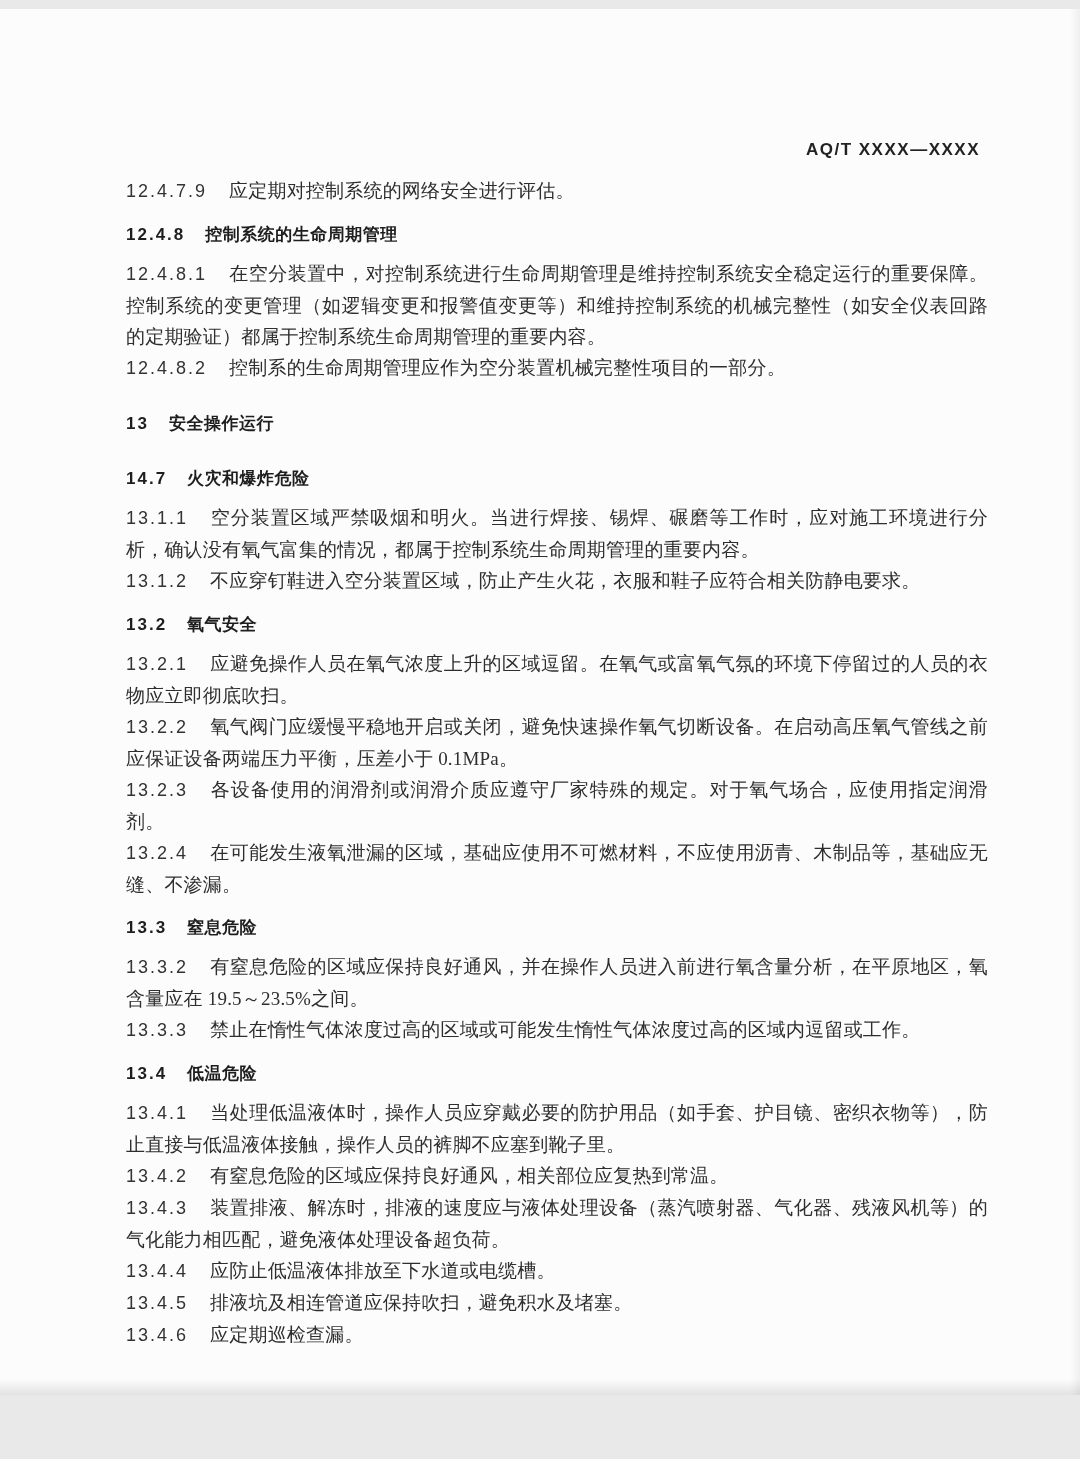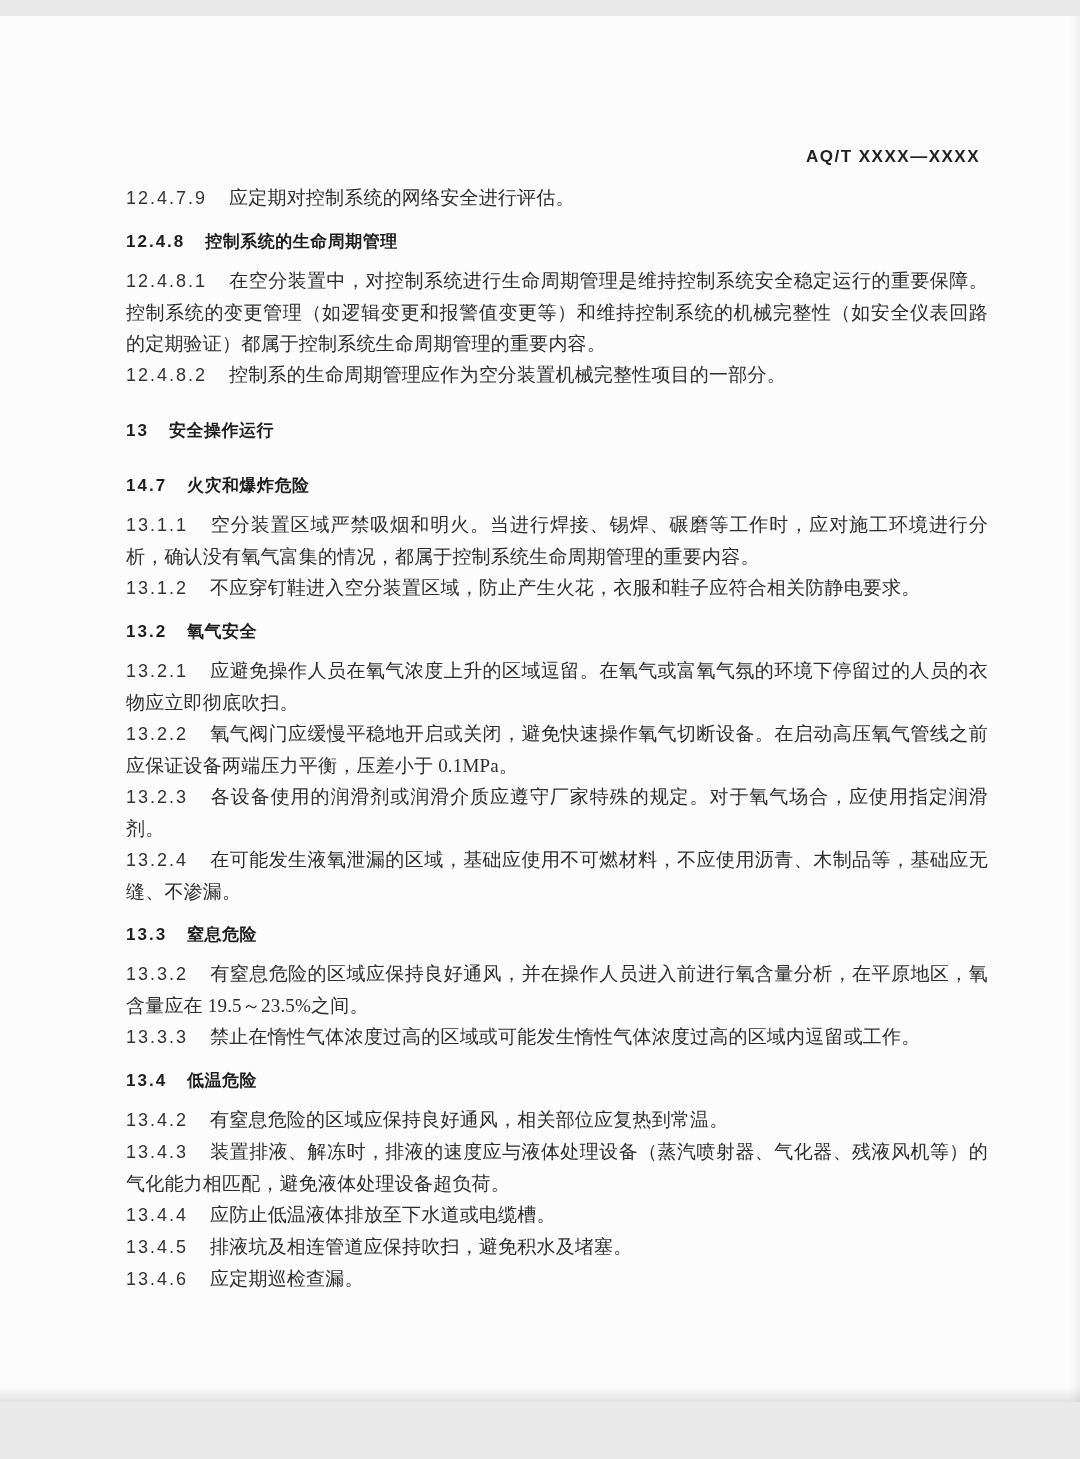--- a/index.html
+++ b/index.html
@@ -4,21 +4,21 @@
 <style>
   html, body {
     margin: 0;
     padding: 0;
     background: #e9e9e9;
   }
   .page {
     position: relative;
     width: 1080px;
     height: 1386px;
-    margin: 16px auto;
+    margin: 9px auto;
     background: #fcfcfc;
     color: #2b2b2b;
     overflow: hidden;
     font-family: "Liberation Serif", "DejaVu Serif", serif;
   }
   
   .page::after {
     content: "";
     position: absolute;
     left: 0; right: 0; bottom: 0;
@@ -117,20 +117,21 @@
       <p class="clause"><span class="num">13.1.2</span><span class="txt">不应穿钉鞋进入空分装置区域，防止产生火花，衣服和鞋子应符合相关防静电要求。</span></p>
       <p class="subheading"><span class="num">13.2</span><span class="txt">氧气安全</span></p>
       <p class="clause"><span class="num">13.2.1</span><span class="txt">应避免操作人员在氧气浓度上升的区域逗留。在氧气或富氧气氛的环境下停留过的人员的衣物应立即彻底吹扫。</span></p>
       <p class="clause"><span class="num">13.2.2</span><span class="txt">氧气阀门应缓慢平稳地开启或关闭，避免快速操作氧气切断设备。在启动高压氧气管线之前应保证设备两端压力平衡，压差小于 0.1MPa。</span></p>
       <p class="clause"><span class="num">13.2.3</span><span class="txt">各设备使用的润滑剂或润滑介质应遵守厂家特殊的规定。对于氧气场合，应使用指定润滑剂。</span></p>
       <p class="clause"><span class="num">13.2.4</span><span class="txt">在可能发生液氧泄漏的区域，基础应使用不可燃材料，不应使用沥青、木制品等，基础应无缝、不渗漏。</span></p>
       <p class="subheading"><span class="num">13.3</span><span class="txt">窒息危险</span></p>
       <p class="clause"><span class="num">13.3.2</span><span class="txt">有窒息危险的区域应保持良好通风，并在操作人员进入前进行氧含量分析，在平原地区，氧含量应在 19.5～23.5%之间。</span></p>
       <p class="clause"><span class="num">13.3.3</span><span class="txt">禁止在惰性气体浓度过高的区域或可能发生惰性气体浓度过高的区域内逗留或工作。</span></p>
       <p class="subheading"><span class="num">13.4</span><span class="txt">低温危险</span></p>
+      <p class="clause"><span class="num">13.4.1</span><span class="txt">当处理低温液体时，操作人员应穿戴必要的防护用品（如手套、护目镜、密织衣物等），防止直接与低温液体接触，操作人员的裤脚不应塞到靴子里。</span></p>
       <p class="clause"><span class="num">13.4.2</span><span class="txt">有窒息危险的区域应保持良好通风，相关部位应复热到常温。</span></p>
       <p class="clause"><span class="num">13.4.3</span><span class="txt">装置排液、解冻时，排液的速度应与液体处理设备（蒸汽喷射器、气化器、残液风机等）的气化能力相匹配，避免液体处理设备超负荷。</span></p>
       <p class="clause"><span class="num">13.4.4</span><span class="txt">应防止低温液体排放至下水道或电缆槽。</span></p>
       <p class="clause"><span class="num">13.4.5</span><span class="txt">排液坑及相连管道应保持吹扫，避免积水及堵塞。</span></p>
       <p class="clause"><span class="num">13.4.6</span><span class="txt">应定期巡检查漏。</span></p>
     </div>
 
   <div class="doc-footer">29</div>
 
 </div>

